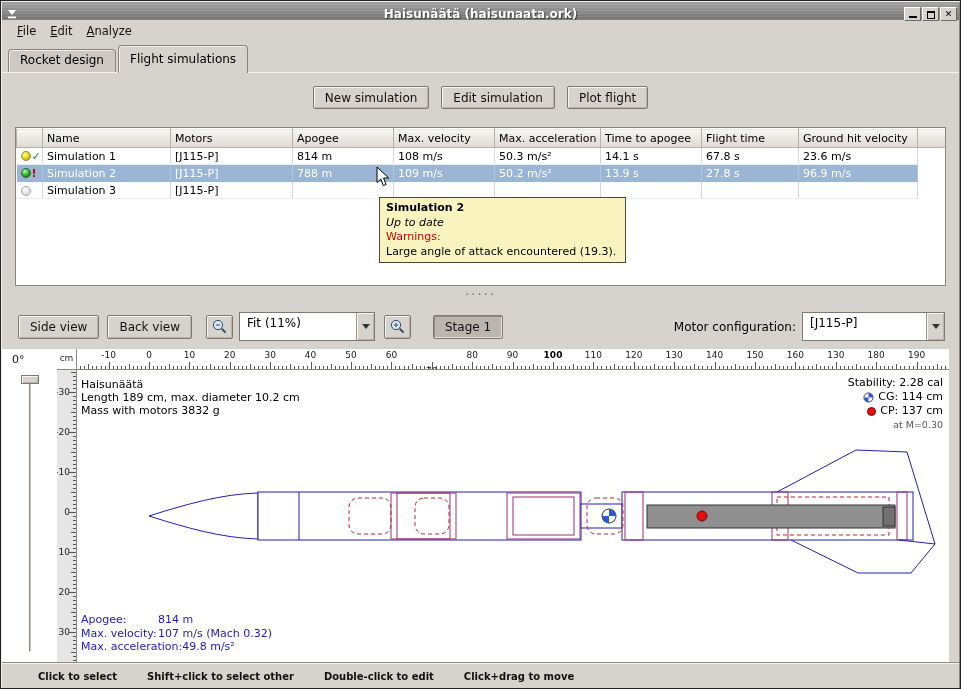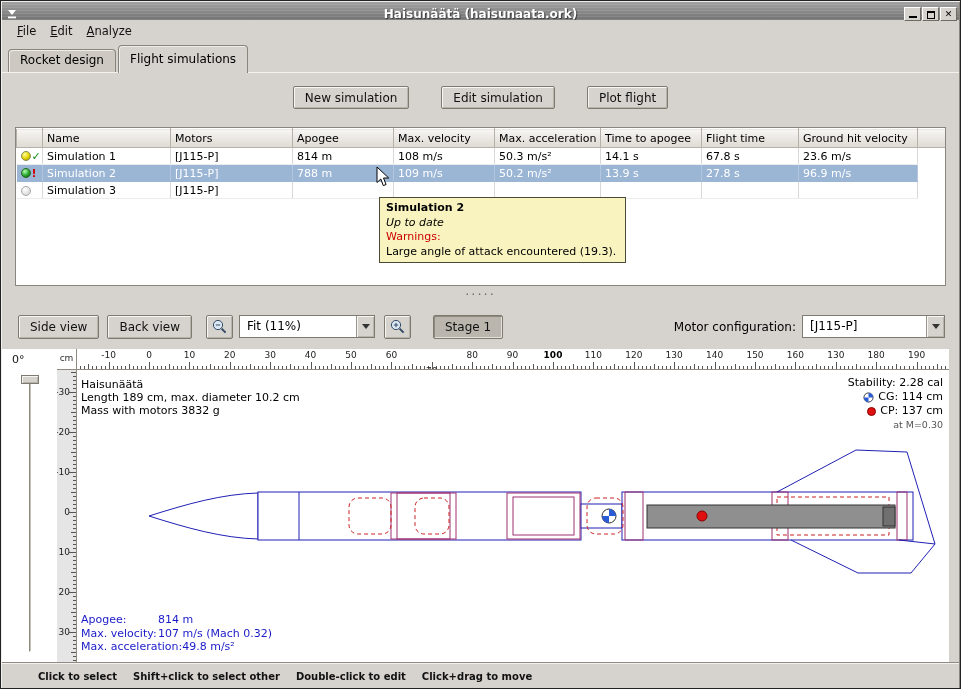--- a/index.html
+++ b/index.html
@@ -37,21 +37,21 @@
   .tab { height: 23px; padding: 3px 11px; background: #cdc9c2; border: 1px solid #8a857c;
     border-bottom: none; border-radius: 4px 4px 0 0; box-shadow: inset 1px 1px 0 #efedea;
     font-size: 12px; margin-right: 2px; }
   .tab.selected { height: 28px; padding-top: 6px; background: #d6d3ce; position: relative;
     z-index: 5; margin-bottom: -1px; }
 
   #content-panel { position: absolute; left: 1px; top: 71px; right: 1px; height: 216px;
     background: #d6d3ce; border-top: 1px solid #f4f2f0; }
 
   
-  .sim-buttons { margin-top: 13px; display: flex; justify-content: center; gap: 32px; }
+  .sim-buttons { margin-top: 13px; display: flex; justify-content: center; gap: 12px; }
   .btn { height: 23px; padding: 0 11px; font-family: inherit; font-size: 12px; color: #111;
     background: #d6d3ce; border: 1px solid #7e7a70; border-radius: 2px;
     box-shadow: inset 1px 1px 0 #f6f5f2, inset -1px -1px 0 #b8b4ab; cursor: default; white-space: nowrap; }
   .btn.pressed { background: #bab6ae; box-shadow: inset 1px 1px 0 #8e8a80, inset -1px -1px 0 #e4e1db; }
   .icon-btn { width: 27px; padding: 0; display: inline-flex; align-items: center; justify-content: center; }
 
   
   .table-wrap { position: absolute; left: 13px; right: 13px; top: 54px; bottom: 2px;
     border: 1px solid #8a857c; background: #fff; overflow: hidden; }
   #sim-table { border-collapse: collapse; table-layout: fixed; width: 100%; }
@@ -76,21 +76,21 @@
   
   #splitter { position: absolute; left: 1px; top: 287px; right: 1px; height: 16px; text-align: center; }
   .grip { font-size: 13px; letter-spacing: 2px; color: #6e6a62; line-height: 14px; }
 
   
   #view-toolbar { position: absolute; left: 1px; top: 303px; right: 1px; height: 45px;
     display: flex; align-items: center; padding: 0 14px 0 16px; }
   #view-toolbar .btn { height: 24px; }
   .gap8 { margin-left: 8px; } .gap14 { margin-left: 14px; } .gap6 { margin-left: 6px; }
   .gap9 { margin-left: 9px; } .gap22 { margin-left: 22px; }
-  .combo { display: inline-flex; height: 23px; border: 1px solid #7e7a70; background: #fff; }
+  .combo { display: inline-flex; height: 29px; border: 1px solid #7e7a70; background: #fff; }
   .combo-text { padding: 3px 7px; font-size: 12px; white-space: nowrap; flex: 1; }
   .combo-btn { width: 18px; background: #d6d3ce; border-left: 1px solid #9a958c;
     box-shadow: inset 1px 1px 0 #f6f5f2, inset -1px -1px 0 #b8b4ab;
     display: flex; align-items: center; justify-content: center; }
   .arrow-down { width: 0; height: 0; border-left: 4px solid transparent; border-right: 4px solid transparent; border-top: 5px solid #333; }
   .zoom-combo { width: 136px; }
   .motor-combo { width: 143px; }
   .motor-label { margin-left: auto; font-size: 12px; }
 
   
@@ -121,21 +121,21 @@
   .stability-block { position: absolute; right: 6px; top: 6px; text-align: right; font-size: 11px; line-height: 14px; color: #000; }
   .stab-line { display: flex; justify-content: flex-end; align-items: center; gap: 4px; }
   .stab-line.mach { font-size: 9.5px; color: #555; }
   .cp-icon { display: inline-block; width: 9px; height: 9px; border-radius: 50%; background: #e01010; border: 1px solid #8a0000; }
   .flight-data { position: absolute; left: 4px; top: 243px; font-size: 11px; line-height: 13.5px; color: var(--flight_blue); }
   .fd-line { display: flex; }
   .fd-label { min-width: 77px; }
 
   
   #statusbar { position: absolute; left: 1px; top: 662px; right: 1px; height: 25px; background: #d6d3ce;
-    border-top: 1px solid #f4f2f0; display: flex; align-items: center; gap: 16px; padding-left: 36px; }
+    border-top: 1px solid #f4f2f0; display: flex; align-items: center; gap: 30px; padding-left: 36px; }
   .hint { font-size: 10px; font-weight: bold; color: #111; }
 
   
   .tooltip { position: absolute; left: 378px; top: 196px; width: 247px; background: var(--tooltip_bg);
     border: 1px solid #4a4a38; padding: 3px 6px; font-size: 11px; line-height: 14.5px; z-index: 30; }
   .tt-title { font-weight: bold; }
   .tt-status { font-style: italic; }
   .tt-warn { color: var(--warning_red); }
   .cursor { position: absolute; left: 375px; top: 165px; z-index: 40; }
 </style>

